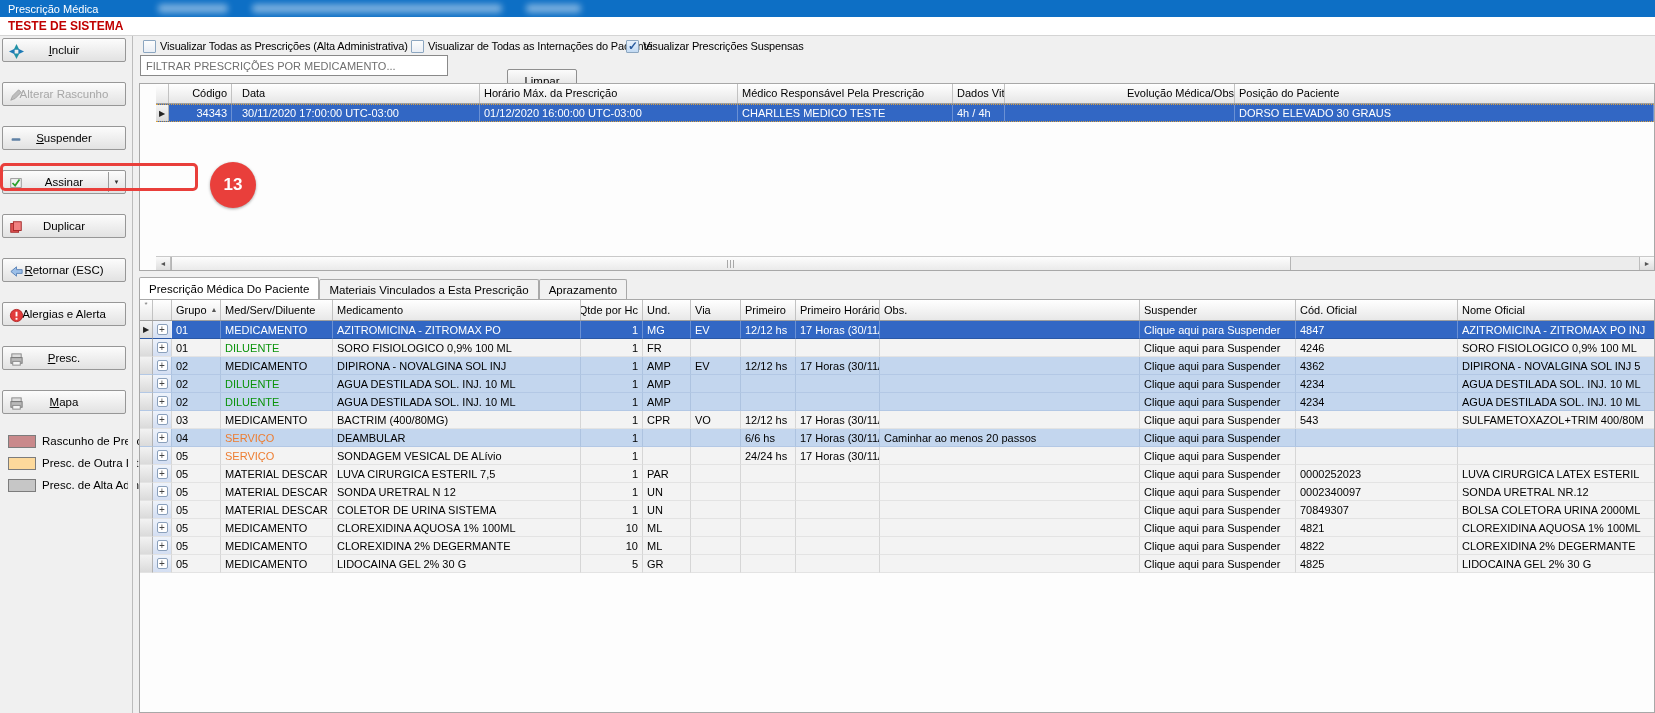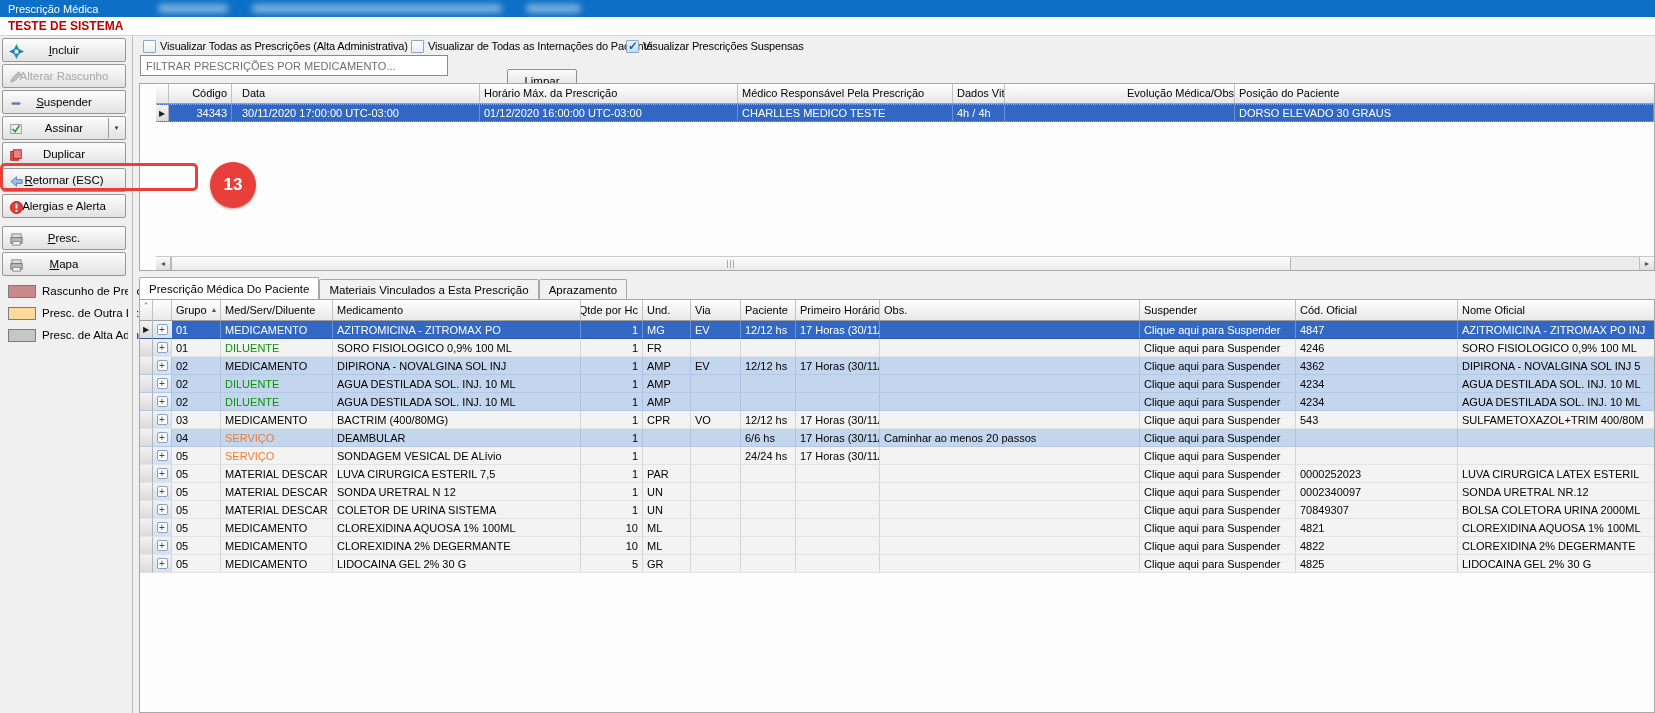--- a/index.html
+++ b/index.html
@@ -17,21 +17,21 @@
   
   .patientbar{position:absolute;left:0;top:17px;width:1655px;height:19px;background:#fff;
               display:flex;align-items:center;padding-left:8px;font-weight:bold;font-size:12px;
               border-bottom:1px solid #d4d4d4;white-space:nowrap;}
   .pname{color:#c00000;} .pdetails{color:#000;}
 
   
   .sidebar{position:absolute;left:0;top:36px;width:128px;bottom:0;background:#f0f0f0;padding-top:2px;}
   .splitter{position:absolute;left:128px;top:36px;width:9px;bottom:0;background:#f0f0f0;}
   .splitter::after{content:"";position:absolute;left:4px;top:0;bottom:0;width:1px;background:#bcbcbc;}
-  .sbtn{position:relative;height:24px;margin:0 2px 2px 2px;background:linear-gradient(#fcfcfc,#e2e2e2);
+  .sbtn{position:relative;height:24px;margin:0 2px 20px 2px;background:linear-gradient(#fcfcfc,#e2e2e2);
         border:1px solid #979797;border-radius:2px;display:flex;align-items:center;font-size:11.5px;cursor:default;}
   .sbtn .ic{position:absolute;left:4px;top:3px;width:18px;height:18px;display:flex;align-items:center;justify-content:center;}
   .sbtn .lbl{width:100%;text-align:center;}
   .sbtn.disabled .lbl{color:#a7a7a7;}
   .accel{text-decoration:underline;}
   .split{position:absolute;right:1px;top:1px;bottom:1px;width:16px;border-left:1px solid #9a9a9a;
          display:flex;align-items:center;justify-content:center;font-size:6px;color:#333;}
   .gap-top{margin-top:8px;}
   .legend{margin-top:8px;padding-left:8px;}
   .lg-row{display:flex;align-items:center;height:14px;margin-bottom:8px;}
@@ -308,21 +308,21 @@
         <div class="hcell c-exp"></div>
         <div class="hcell c-grupo">
             <span>Grupo</span>
             <span class="sort">▲</span>
           </div>
         <div class="hcell c-tipo">Med/Serv/Diluente</div>
         <div class="hcell c-med">Medicamento</div>
         <div class="hcell c-qtde">Qtde por Hc</div>
         <div class="hcell c-und">Und.</div>
         <div class="hcell c-via">Via</div>
-        <div class="hcell c-int">Paciente</div>
+        <div class="hcell c-int">Primeiro</div>
         <div class="hcell c-ph">Primeiro Horário</div>
         <div class="hcell c-obs">Obs.</div>
         <div class="hcell c-susp">Suspender</div>
         <div class="hcell c-cod">Cód. Oficial</div>
         <div class="hcell c-nome">Nome Oficial</div>
       </div>
       <div class="irows">
 
           <div class="irow sel">
             <div class="cell c-ind">▶</div>

